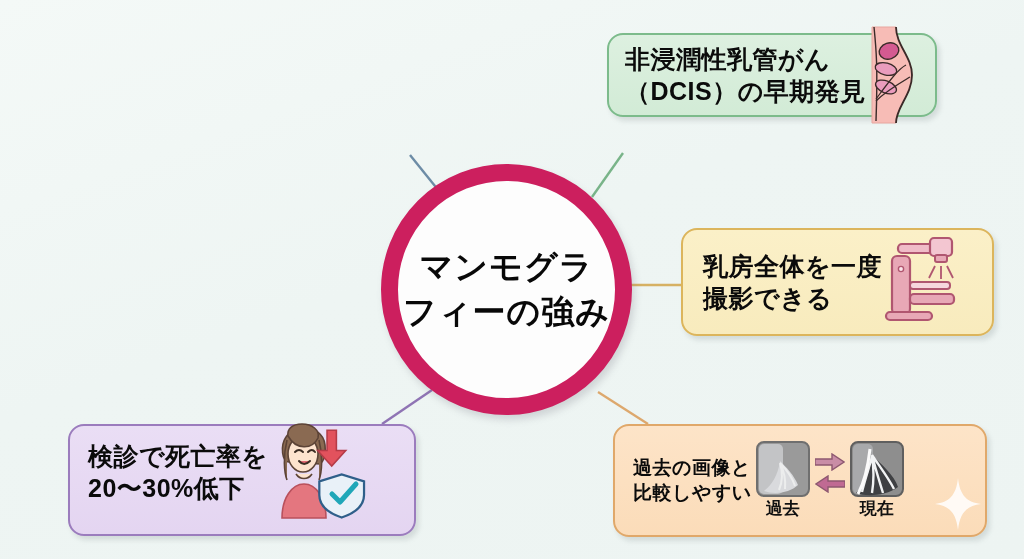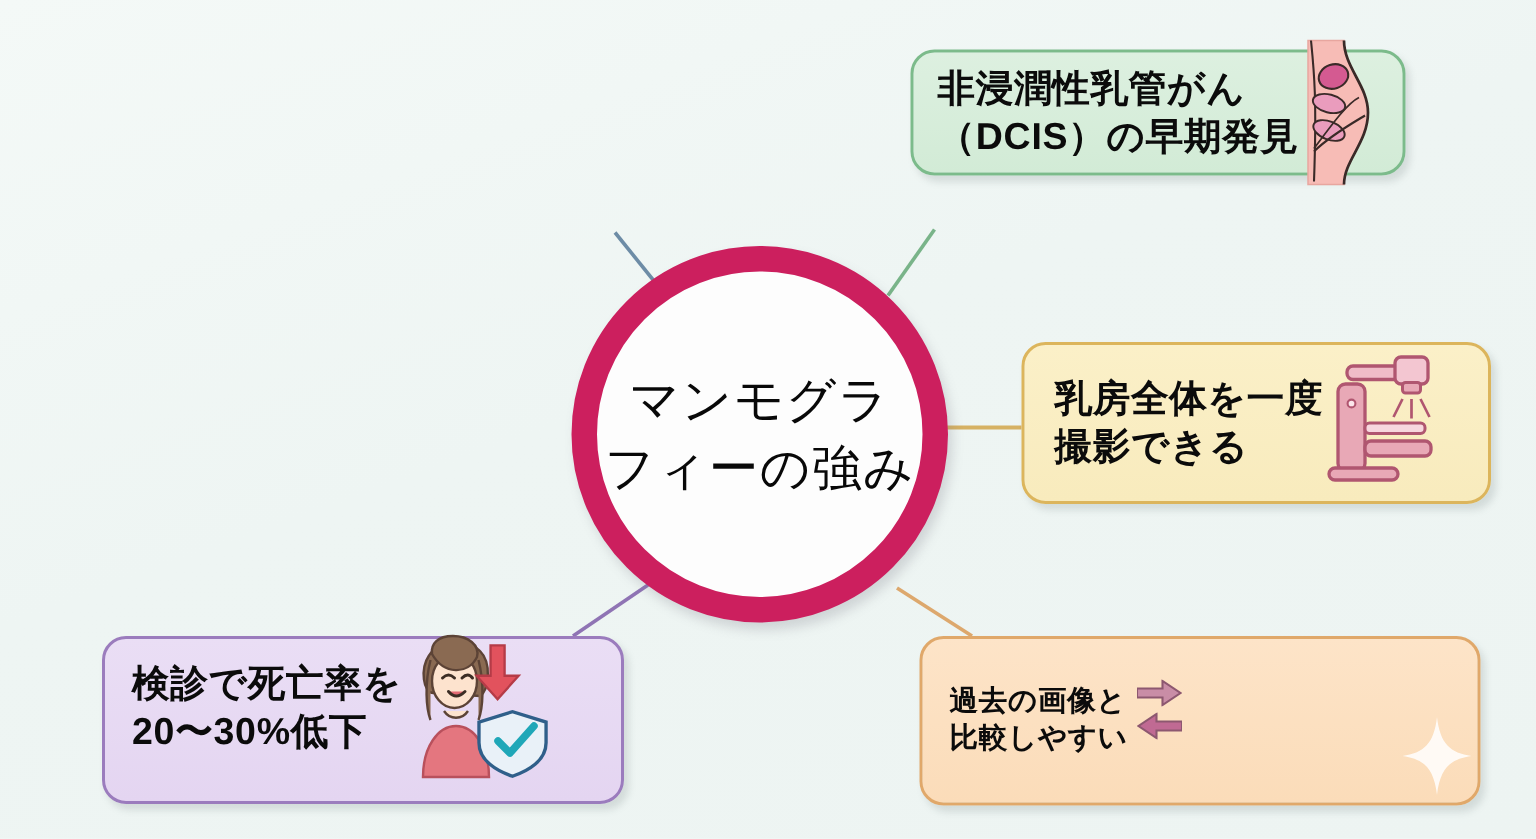--- a/index.html
+++ b/index.html
@@ -46,21 +46,21 @@
         background:linear-gradient(180deg,#eadef5 0%,#e4d5f1 100%);
         border-color:#9b7cbd;padding:0 4px 16px 18px;}
   #card-mortality .txt{font-size:25px;}
 
   
   #hub{position:absolute;left:381px;top:164px;width:251px;height:251px;
        border-radius:50%;background:#fdfdfd;
        border:17px solid #cc1f5e;box-sizing:border-box;
        display:flex;align-items:center;justify-content:center;
        box-shadow:3px 5px 7px rgba(120,120,130,.25);}
-  #hub .hubtxt{font-size:33px;font-weight:normal;color:#080808;
+  #hub .hubtxt{font-size:33px;font-weight:bold;color:#080808;
        line-height:1.34;text-align:center;white-space:pre-line;letter-spacing:1px;}
 
   
   .sparkle{position:absolute;pointer-events:none;}
   .cap{font-size:17px;font-weight:bold;color:#111;text-align:center;}
 </style>
 </head>
 <body>
 
 <div id="stage">
@@ -111,27 +111,46 @@
         <rect x="32" y="46" width="40" height="7" rx="3" fill="#f7d7de" stroke="#b05670" stroke-width="2"></rect>
         <rect x="32" y="58" width="44" height="10" rx="4" fill="#e8a8b6" stroke="#b05670" stroke-width="2.2"></rect>
       </svg>
     </div>
   </div>
 
   <div class="card" id="card-compare">
     <div class="txt">過去の画像と
 比較しやすい</div>
     <div class="ico" style="margin-left:4px;gap:3px;">
+      <div style="display:flex;flex-direction:column;align-items:center;">
+        <svg width="54" height="56" viewBox="0 0 54 56">
+          <rect x="1" y="1" width="52" height="54" rx="7" fill="#9a9a9a" stroke="#6f6f6f" stroke-width="2"></rect>
+          <rect x="3" y="3" width="24" height="50" rx="5" fill="#c3c4c6"></rect>
+          <path d="M8 50 C16 44 22 34 24 20 C30 26 38 34 42 44 C34 52 18 54 8 50 Z" fill="#d9dadd"></path>
+          <path d="M24 22 C28 30 30 38 29 48 M24 22 C30 28 36 36 39 45 M24 22 C27 32 26 42 23 49" stroke="#eceded" stroke-width="2" fill="none"></path>
+        </svg>
+        <div class="cap">過去</div>
+      </div>
       <div style="display:flex;flex-direction:column;align-items:center;justify-content:center;gap:4px;margin:0 2px 16px;">
         <svg width="30" height="18" viewBox="0 0 30 18">
           <path d="M0 6 H17 V1 L29 9 L17 17 V12 H0 Z" fill="#c98da6" stroke="#8d5870" stroke-width="1.4"></path>
         </svg>
         <svg width="30" height="18" viewBox="0 0 30 18">
           <path d="M30 6 H13 V1 L1 9 L13 17 V12 H30 Z" fill="#c06a93" stroke="#8d5870" stroke-width="1.4"></path>
         </svg>
+      </div>
+      <div style="display:flex;flex-direction:column;align-items:center;">
+        <svg width="54" height="56" viewBox="0 0 54 56">
+          <rect x="1" y="1" width="52" height="54" rx="7" fill="#8e8e8e" stroke="#5f5f5f" stroke-width="2"></rect>
+          <rect x="3" y="3" width="20" height="50" rx="5" fill="#a8a9ab"></rect>
+          <path d="M6 52 C14 44 20 32 22 14 C32 24 44 34 48 46 C36 55 16 56 6 52 Z" fill="#3f4043"></path>
+          <path d="M22 14 C24 28 24 40 22 52 M22 14 C30 26 38 36 44 48 M22 14 C26 30 30 42 33 52 M22 16 C18 30 14 42 12 51" stroke="#f2f3f4" stroke-width="2.4" fill="none"></path>
+          <path d="M20 8 C18 26 14 42 8 53" stroke="#fbfbfb" stroke-width="3" fill="none"></path>
+        </svg>
+        <div class="cap">現在</div>
       </div>
     </div>
     <svg class="sparkle" style="left:320px;top:52px;" width="46" height="52" viewBox="0 0 46 52">
       <path d="M23 0 C25 18 32 24 46 26 C32 28 25 34 23 52 C21 34 14 28 0 26 C14 24 21 18 23 0 Z" fill="#ffffff" opacity=".85"></path>
     </svg>
   </div>
 
   <div class="card" id="card-mortality">
     <div class="txt">検診で死亡率を
 20〜30%低下</div>

